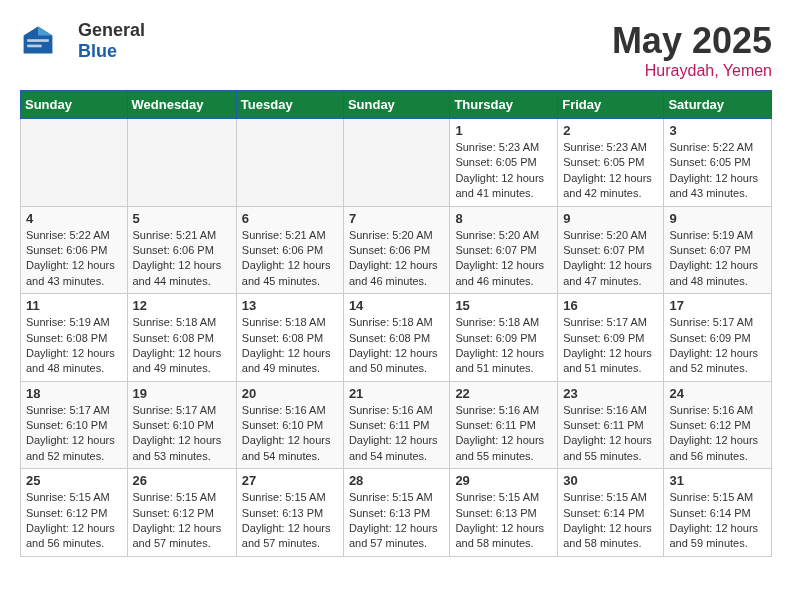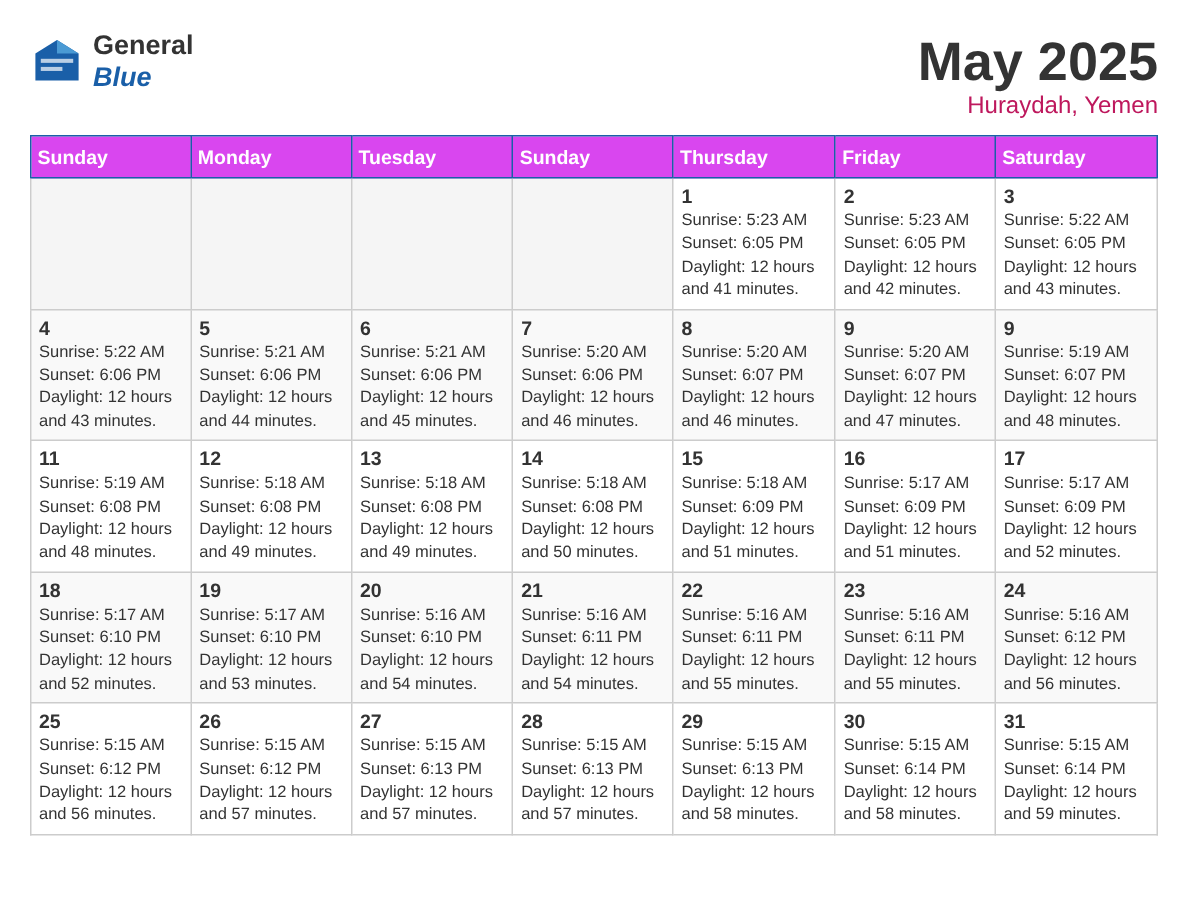--- a/index.html
+++ b/index.html
@@ -12,30 +12,30 @@
     }
     .header {
       display: flex;
       justify-content: space-between;
       align-items: flex-start;
       margin-bottom: 10px;
     }
     .logo {
       display: flex;
       align-items: center;
-      gap: 6px;
+      gap: 22px;
     }
     .logo-text {
       display: flex;
       flex-direction: column;
       font-size: 18px;
       font-weight: bold;
     }
     .logo-general { color: #333; }
-    .logo-blue { color: #1a5fa8; font-style: italic; }
+    .logo-blue { color: #1a5fa8; }
     .logo-icon {
       width: 36px;
       height: 36px;
     }
     .title-area {
       text-align: right;
     }
     .month-title {
       font-size: 36px;
       font-weight: bold;
@@ -44,21 +44,21 @@
     }
     .location {
       font-size: 16px;
       color: #be185d;
     }
     .calendar {
       width: 100%;
       border-collapse: collapse;
     }
     .calendar th {
-      background-color: #d946ef;
+      background-color: #15803d;
       color: white;
       padding: 6px 4px;
       font-size: 13px;
       font-weight: bold;
       text-align: left;
       border: 1px solid #1a5fa8;
       margin-left: 16px;
     }
     .calendar td {
       border: 1px solid #ccc;
@@ -107,21 +107,21 @@
   <div class="title-area">
     <div class="month-title">May 2025</div>
     <div class="location">Huraydah, Yemen</div>
   </div>
 </div>
 
 <table class="calendar">
   <thead>
     <tr>
     <th>Sunday</th>
-        <th>Monday</th>
+        <th>Wednesday</th>
         <th>Tuesday</th>
         <th>Sunday</th>
         <th>Thursday</th>
         <th>Friday</th>
         <th>Saturday</th>
       </tr>
   </thead>
   <tbody id="calendar-body">
   <tr>
         <td class="empty"></td>

